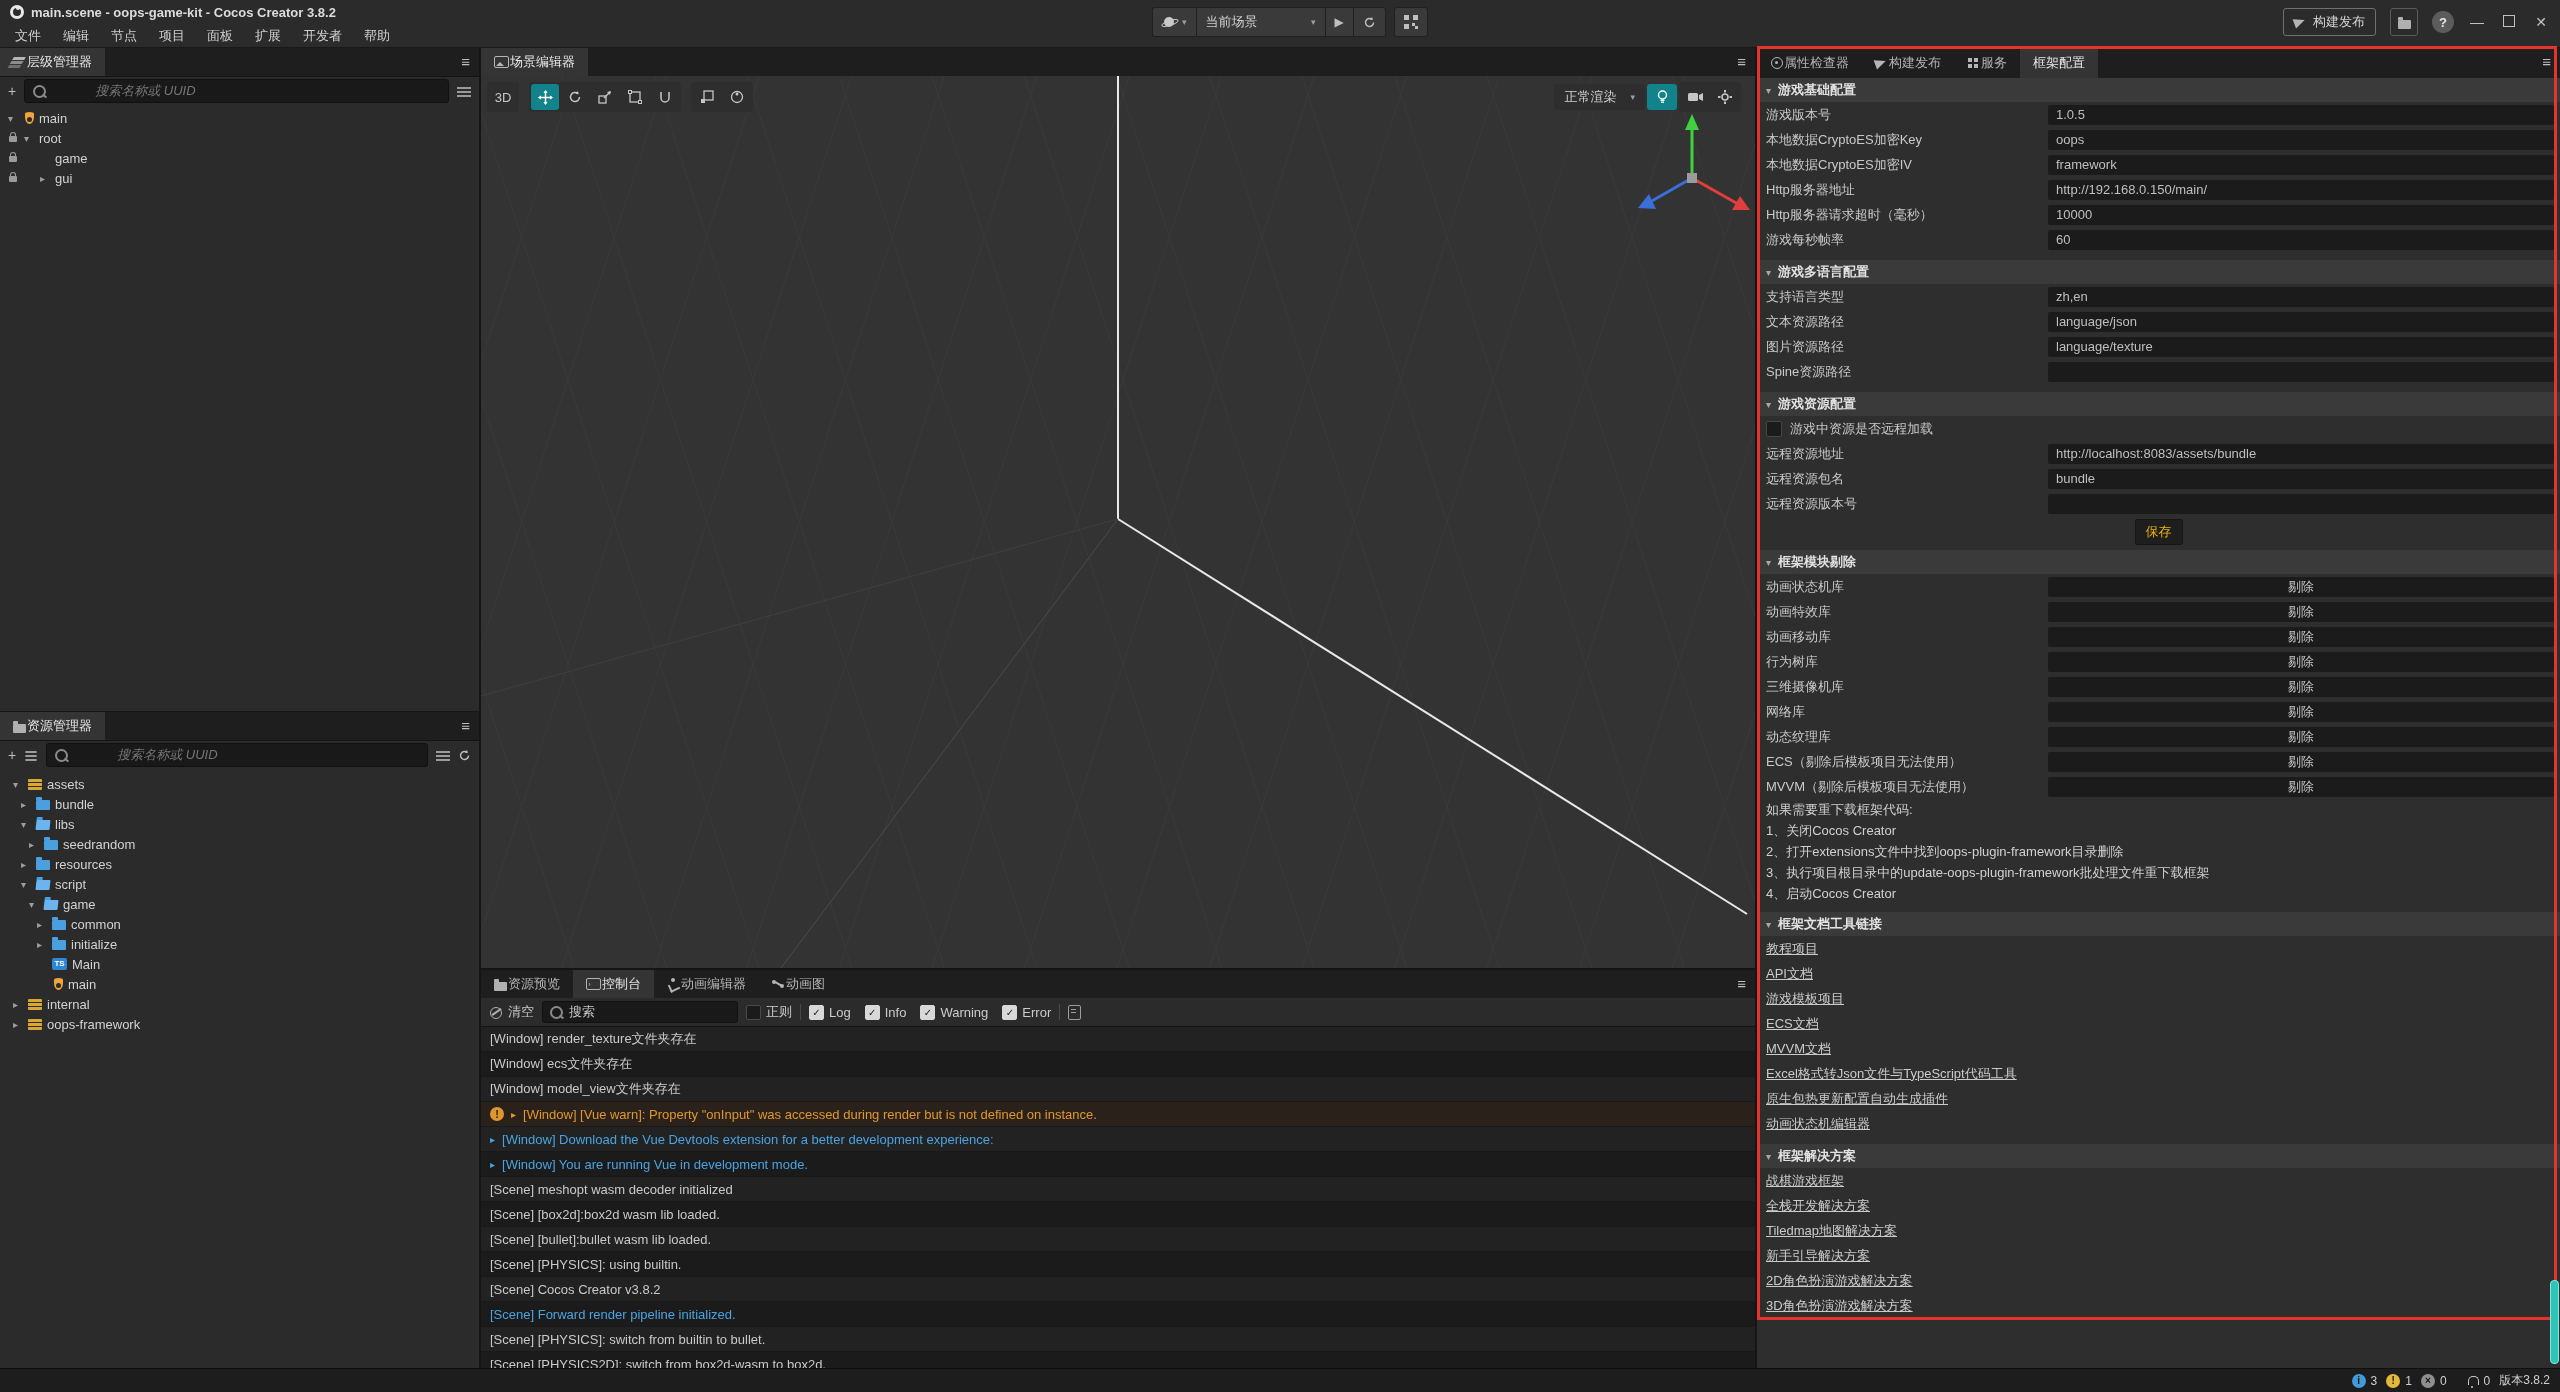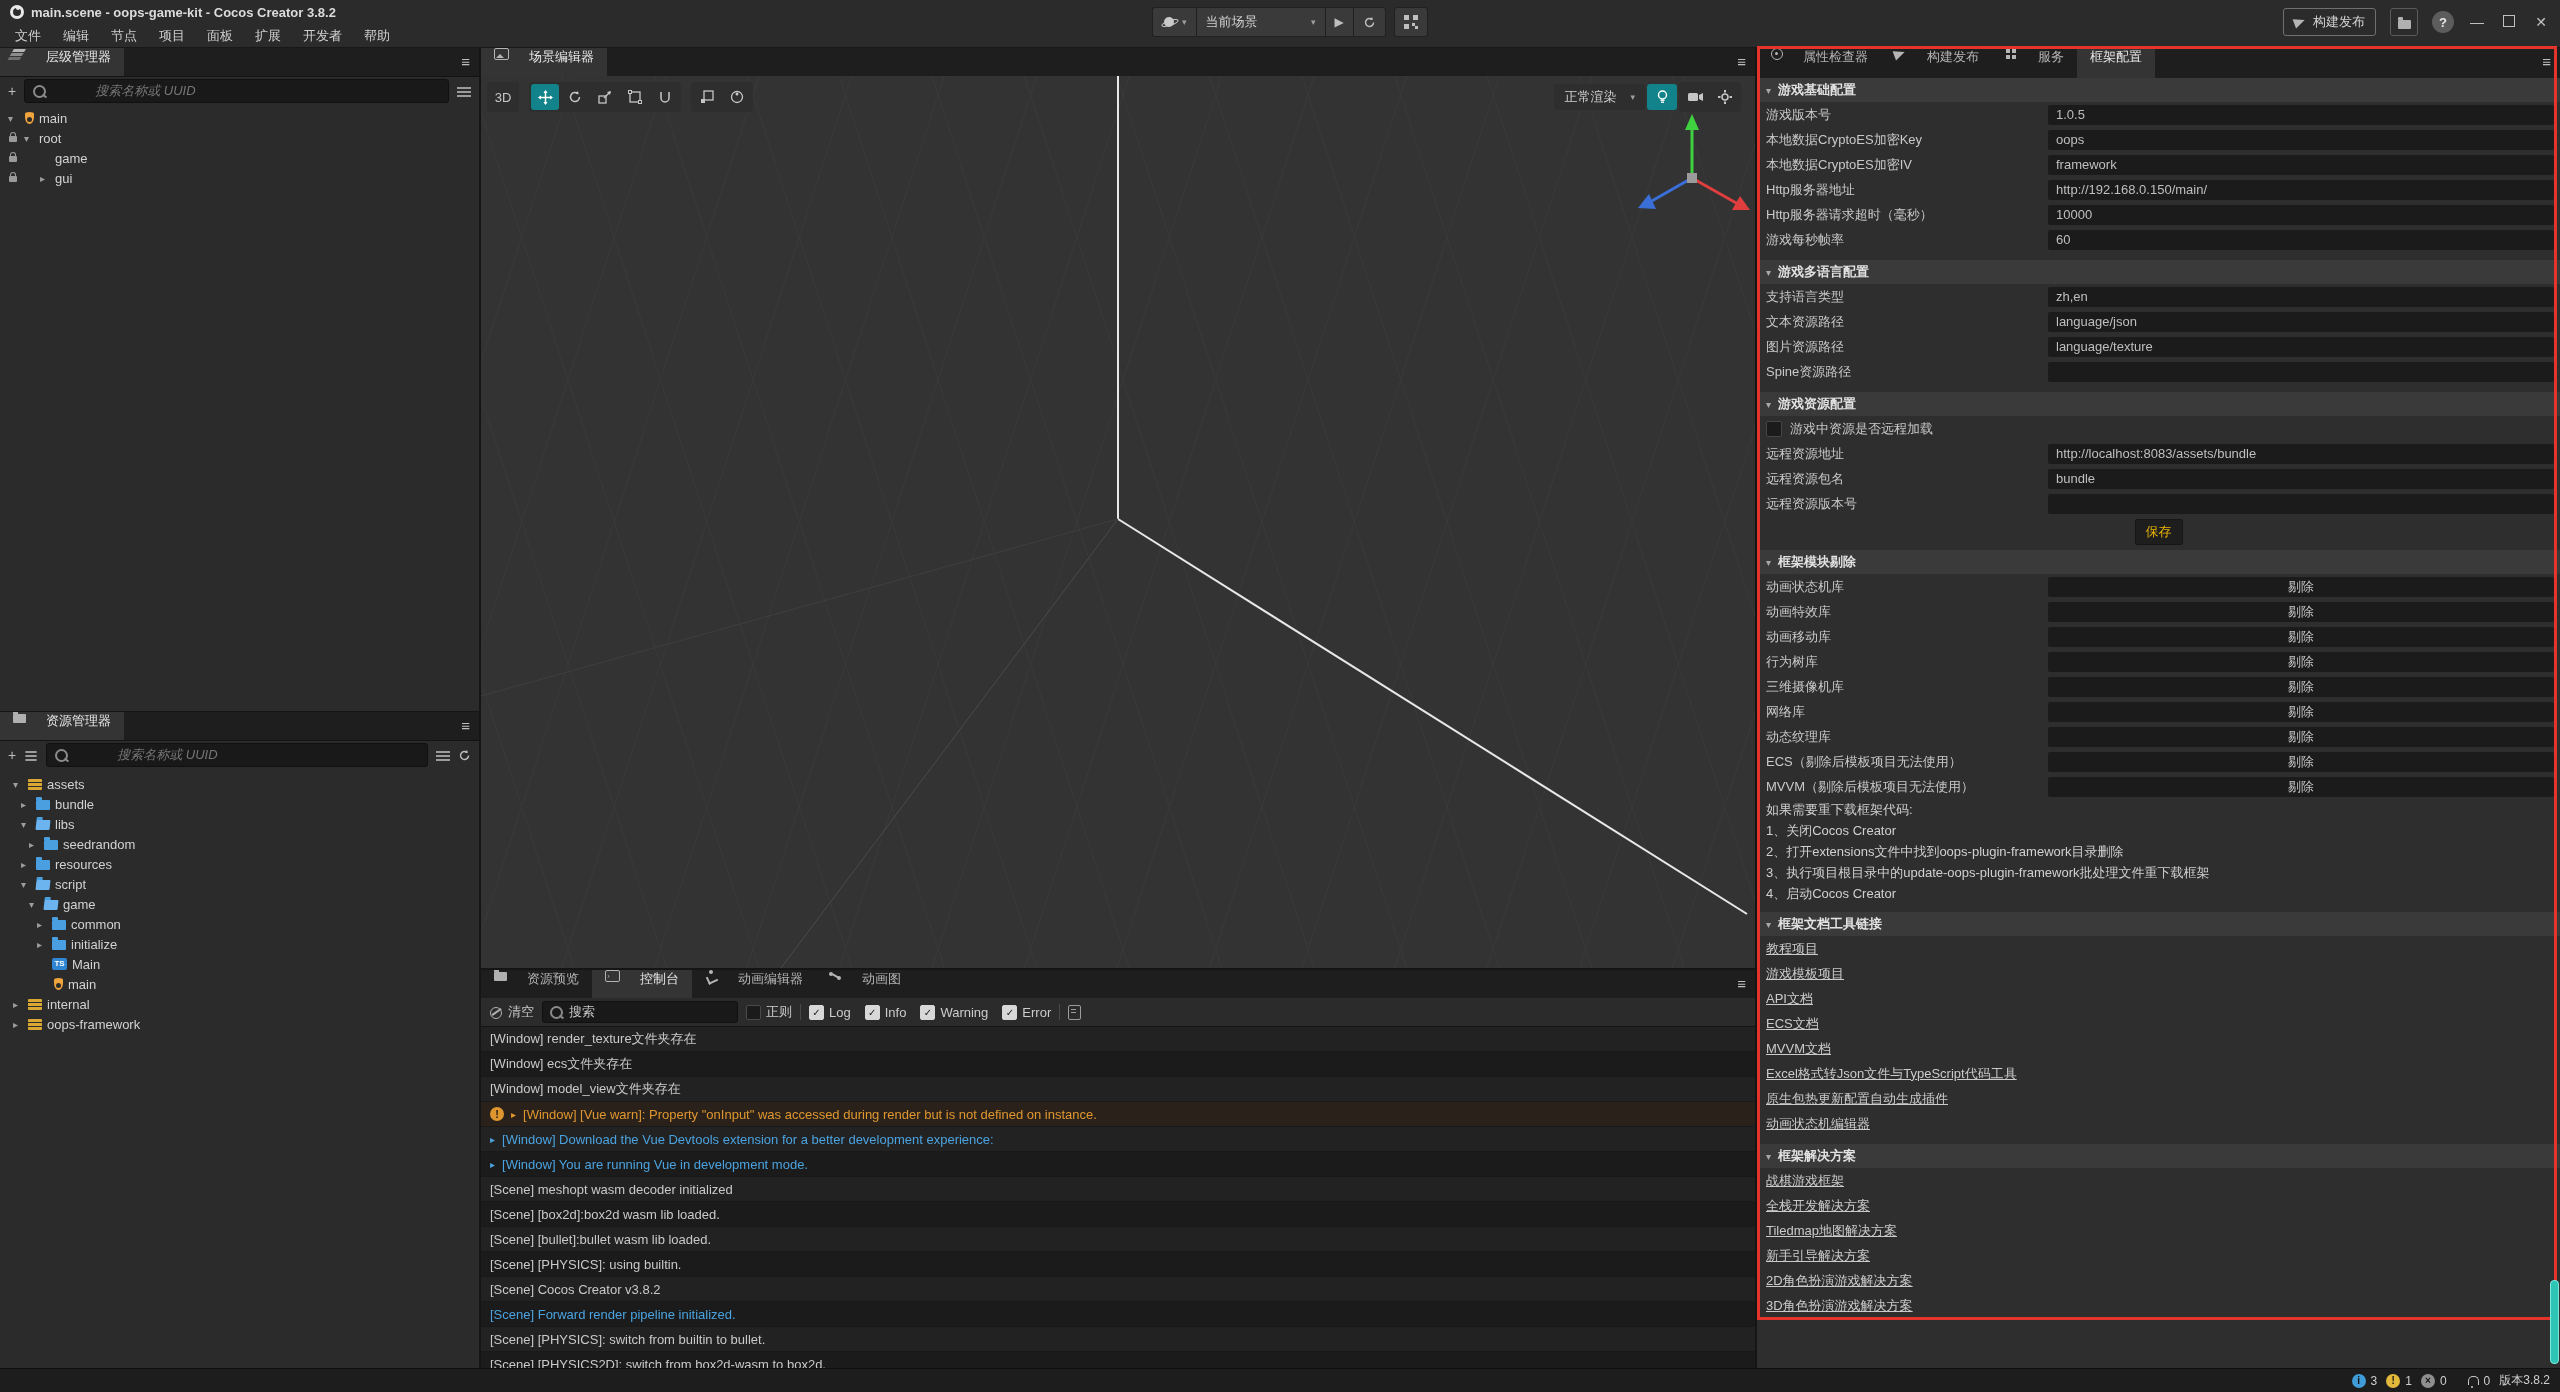--- a/index.html
+++ b/index.html
@@ -30,21 +30,21 @@
   .win-tools{position:absolute;right:10px;top:8px;display:flex;align-items:center;gap:14px;}
   .build-btn{height:26px;border:1px solid #6f6f6f;border-radius:3px;display:flex;align-items:center;gap:6px;padding:0 10px;color:#d4d4d4;}
   .tool-sq{width:26px;height:26px;border:1px solid #5a5a5a;border-radius:3px;display:flex;align-items:center;justify-content:center;}
   .help-circle{width:22px;height:22px;border-radius:50%;background:#5c5c5c;color:#e8e8e8;display:flex;align-items:center;justify-content:center;font-weight:bold;}
   .win-glyph{color:#c0c0c0;font-size:14px;width:18px;text-align:center;}
   .box-glyph{width:10px;height:10px;border:1px solid #c0c0c0;display:inline-block;}
 
   
   .panel{position:absolute;background:#2b2b2b;overflow:hidden;}
   .tabbar{position:absolute;left:0;top:0;right:0;height:28px;background:#1e1e1e;display:flex;border-bottom:1px solid #131313;}
-  .tab{display:flex;align-items:flex-start;gap:20px;padding:0 13px;color:#b3b3b3;font-family:Liberation Serif, serif;}
+  .tab{display:flex;align-items:center;gap:1px;padding:0 13px;color:#b3b3b3;font-family:Liberation Serif, serif;}
   .tab.active{background:#343434;color:#e6e6e6;}
   .hamburger{position:absolute;right:9px;top:5px;color:#bdbdbd;font-size:15px;}
   .toolbar{position:absolute;left:0;right:0;display:flex;align-items:center;gap:8px;padding:0 8px;}
   .search{flex:1;display:flex;align-items:center;gap:7px;background:#191919;border:1px solid #101010;border-radius:3px;height:22px;padding:0 8px;}
   .search .ph{color:#767676;font-style:italic;margin-left:42px;}
   .mag{width:9px;height:9px;border:2px solid #8b8b8b;border-radius:50%;position:relative;flex:none;}
   .mag::after{content:"";position:absolute;left:7px;top:8px;width:5px;height:2px;background:#8b8b8b;transform:rotate(40deg);}
   .tbtn{color:#bdbdbd;font-size:14px;}
   .icon-list{width:14px;height:10px;position:relative;}
   .icon-list::before{content:"";position:absolute;left:0;top:1px;width:14px;height:2px;background:#9c9c9c;box-shadow:0 4px 0 #9c9c9c,0 8px 0 #9c9c9c;}
@@ -789,24 +789,24 @@
         <div class="note">3、执行项目根目录中的update-oops-plugin-framework批处理文件重下载框架</div>
         <div class="note">4、启动Cocos Creator</div>
         <div class="sec-header">
           <span class="sec-arrow">▾</span>
           <span>框架文档工具链接</span>
         </div>
         <div class="link-row">
           <a>教程项目</a>
         </div>
         <div class="link-row">
+          <a>API文档</a>
+        </div>
+        <div class="link-row">
           <a>游戏模板项目</a>
-        </div>
-        <div class="link-row">
-          <a>API文档</a>
         </div>
         <div class="link-row">
           <a>ECS文档</a>
         </div>
         <div class="link-row">
           <a>MVVM文档</a>
         </div>
         <div class="link-row">
           <a>Excel格式转Json文件与TypeScript代码工具</a>
         </div>

